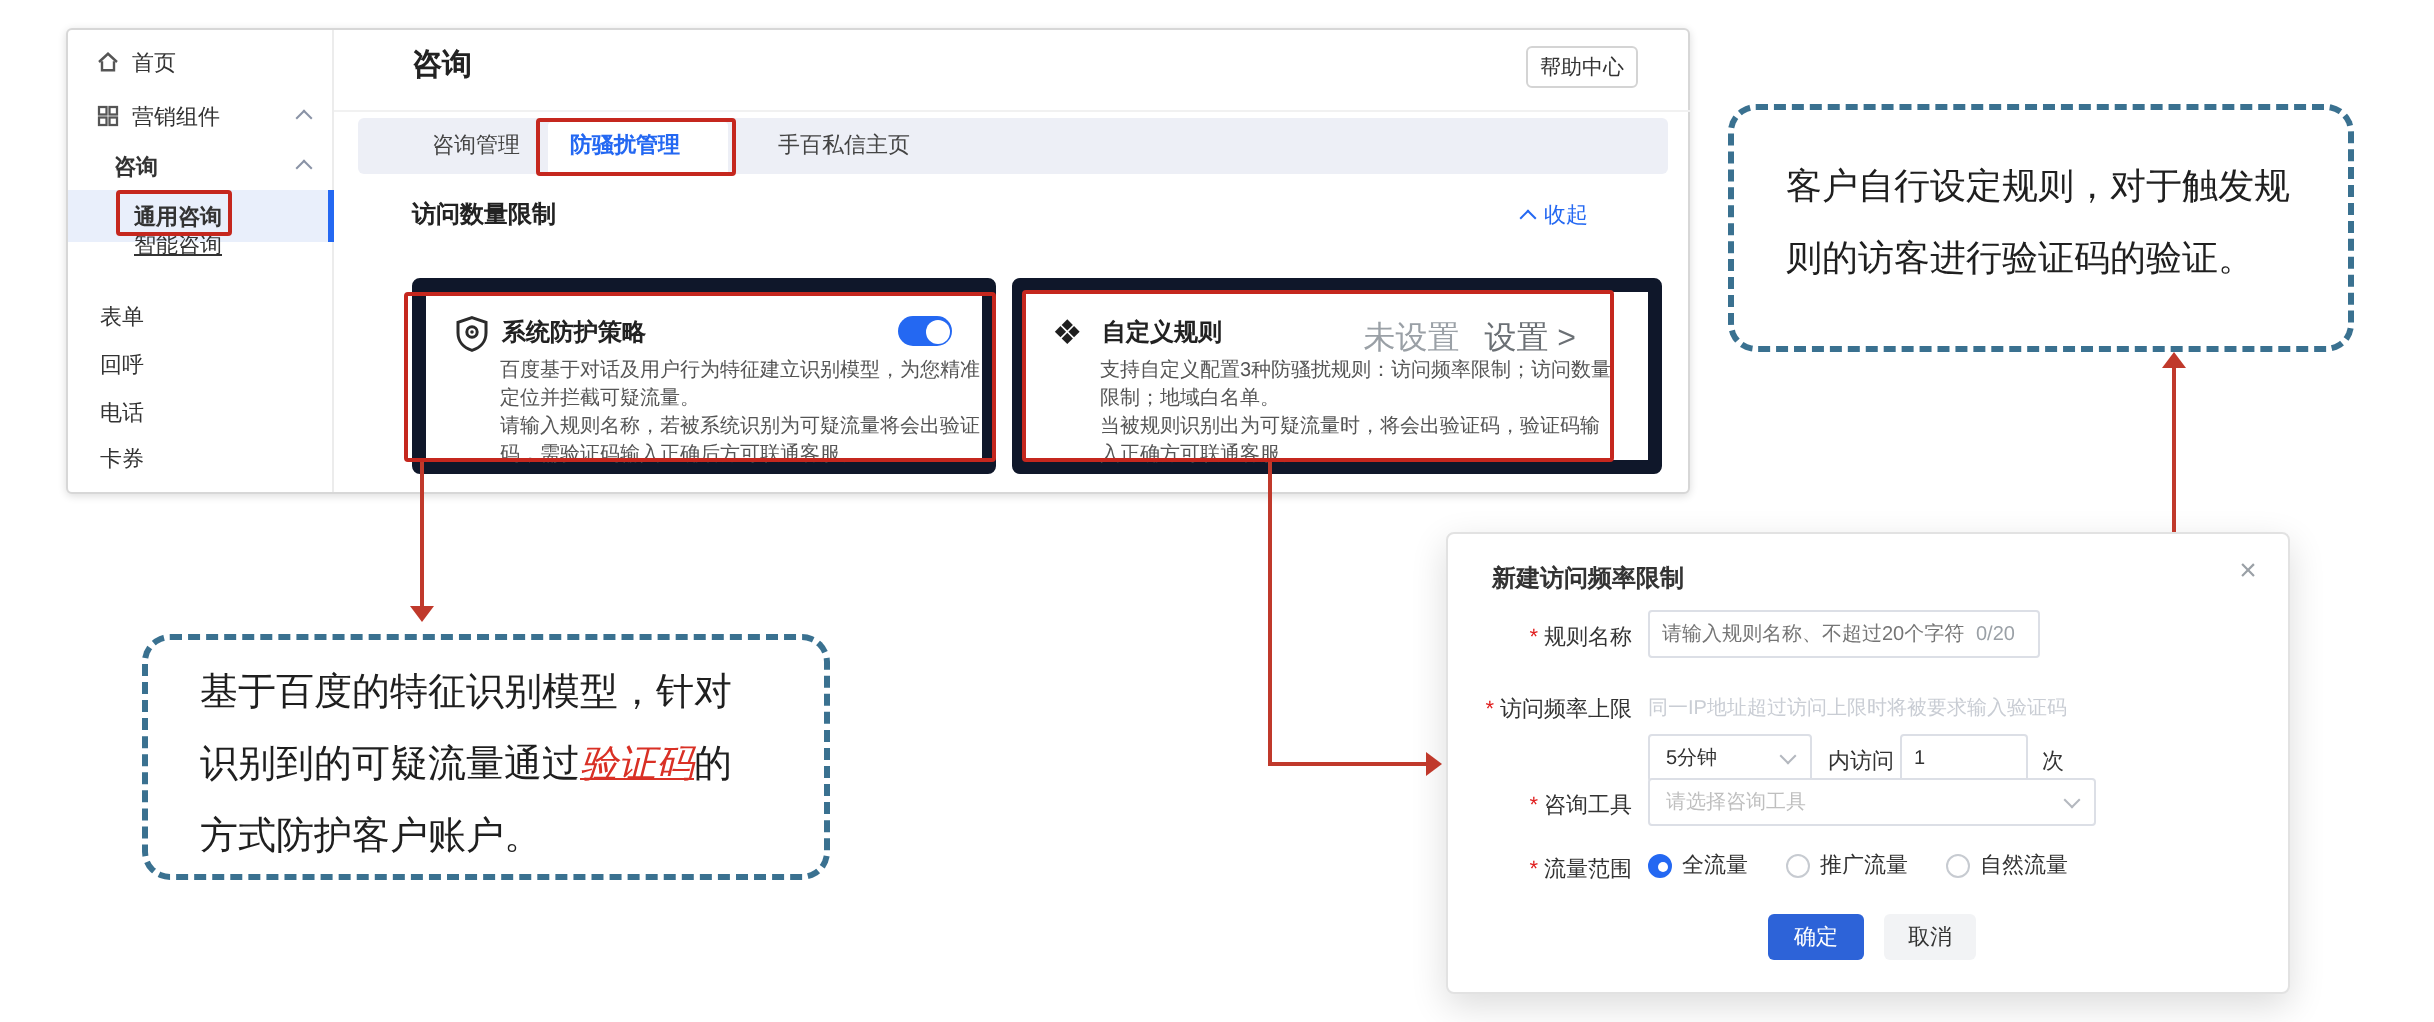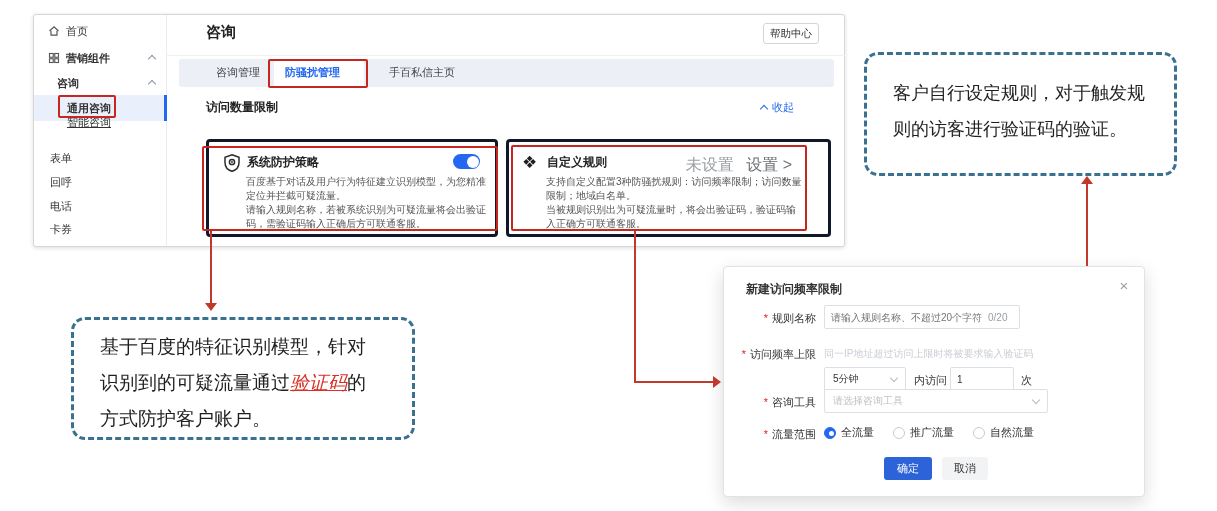--- a/index.html
+++ b/index.html
@@ -34,21 +34,21 @@
   .tab-strip { left:12px; top:44px; width:655px; height:28px; background:#edeff6; border-radius:3px; }
   .tab { position:absolute; top:50px; font-size:11px; color:#444; cursor:pointer; white-space:nowrap; }
   .tab-active-bg { left:107px; top:46px; width:90px; height:29px; background:#fff; border-radius:2px 2px 0 0; }
   .tab.active { color:#2468f2; font-weight:bold; }
 
   .section-title { left:39px; top:84px; font-size:12px; font-weight:bold; color:#222; }
   .collapse-link { left:594px; top:85px; font-size:11px; color:#2468f2; cursor:pointer; display:flex; align-items:center; }
   .chev-up { width:6px; height:6px; border-left:1.5px solid #2468f2; border-top:1.5px solid #2468f2;
     transform:rotate(45deg); display:inline-block; margin-right:5px; margin-top:3px; }
 
-  .card { position:absolute; top:124px; height:98px; background:#fff; border:3px solid #0f172a; border-radius:4px;padding-left:48px; }
+  .card { position:absolute; top:124px; height:98px; background:#fff; border:7px solid #0f172a; border-radius:4px;padding-left:48px; }
   #card-system { left:39px; width:292px; }
   #card-custom { left:339px; width:325px; }
   .card-title { position:absolute; left:38px; top:12px; font-size:12px; font-weight:bold; color:#222; }
   .card-icon { position:absolute; left:13px; top:11px; width:20px; height:20px; color:#2b2b2b; }
   .diamond-glyph { font-size:17px; line-height:20px; color:#1f1f1f; }
   .card-desc { position:absolute; left:37px; top:33px; font-size:10px; line-height:14px; color:#555; }
   #card-system .card-desc { width:243px; }
   #card-custom .card-desc { width:258px; }
 
   .toggle { position:absolute; right:15px; top:12px; width:27px; height:15px; background:#2468f2;
@@ -74,21 +74,21 @@
   #callout-custom .co-line { font-size:18px; line-height:36px; color:#1f1f1f; white-space:nowrap; }
   #callout-system { left:71px; top:317px; width:344px; height:123px; padding:9px 26px; }
   #callout-system .co-line { font-size:19px; line-height:36px; color:#1f1f1f; white-space:nowrap; }
   .hl-red { color:#d93025; font-style:italic; text-decoration:underline; }
 
   
   #dialog { left:723px; top:266px; width:422px; height:231px; background:#fff; border:1px solid #e2e2e2;
     border-radius:4px; box-shadow:0 6px 18px rgba(0,0,0,.14); z-index:3; }
   .dlg-title { left:22px; top:14px; font-size:12px; font-weight:bold; color:#333; }
   .dlg-close { left:392px; top:10px; font-size:15px; color:#9aa0a6; cursor:pointer; width:16px; text-align:center; }
-  .dlg-label { position:absolute; width:78px; text-align:right; font-size:11px; color:#333; white-space:nowrap;font-family:Liberation Mono, monospace; }
+  .dlg-label { position:absolute; width:78px; text-align:right; font-size:11px; color:#333; white-space:nowrap; }
   .req { color:#e02020; margin-right:3px; font-size:11px; }
   .dlg-input { position:absolute; border:1px solid #dcdfe6; border-radius:2px; background:#fff;
     font-size:10px; color:#333; padding:0 6px; outline:none; }
   .ph { color:#bfbfbf; font-size:10px; white-space:nowrap; }
   .counter { position:absolute; font-size:10px; color:#9aa0a6; }
   .hint { position:absolute; font-size:10px; color:#c9cdd4; white-space:nowrap; }
   .dlg-select { position:absolute; border:1px solid #dcdfe6; border-radius:2px; background:#fff;
     display:flex; align-items:center; padding:0 8px; cursor:pointer; justify-content:space-between; }
   .chev-down { width:6px; height:6px; border-right:1.5px solid #b4b8bf; border-bottom:1.5px solid #b4b8bf;
     transform:rotate(45deg); margin-top:-3px; }
@@ -124,21 +124,21 @@
       <span class="ic">
         <svg viewBox="0 0 16 16" width="12" height="12">
             <g fill="none" stroke="#555" stroke-width="1.5">
               <rect x="2" y="2" width="5" height="5"></rect>
               <rect x="9" y="2" width="5" height="5"></rect>
               <rect x="2" y="9" width="5" height="5"></rect>
               <rect x="9" y="9" width="5" height="5"></rect>
             </g>
           </svg>
       </span>
-      <span class="lbl" style="font-weight:bold;">营销组件</span>
+      <span class="lbl" style="font-weight:normal;">营销组件</span>
       <span class="caret"></span>
     </div>
     <div class="side-row indent1" style="top:57px;">
       <span class="lbl" style="font-weight:bold;">咨询</span>
       <span class="caret"></span>
     </div>
     <div class="side-row indent2 selected" style="top:80px;">
       <span class="lbl">通用咨询</span>
     </div>
     <div class="abs side-bar-indicator" style="top:80px; height:26px;"></div>

